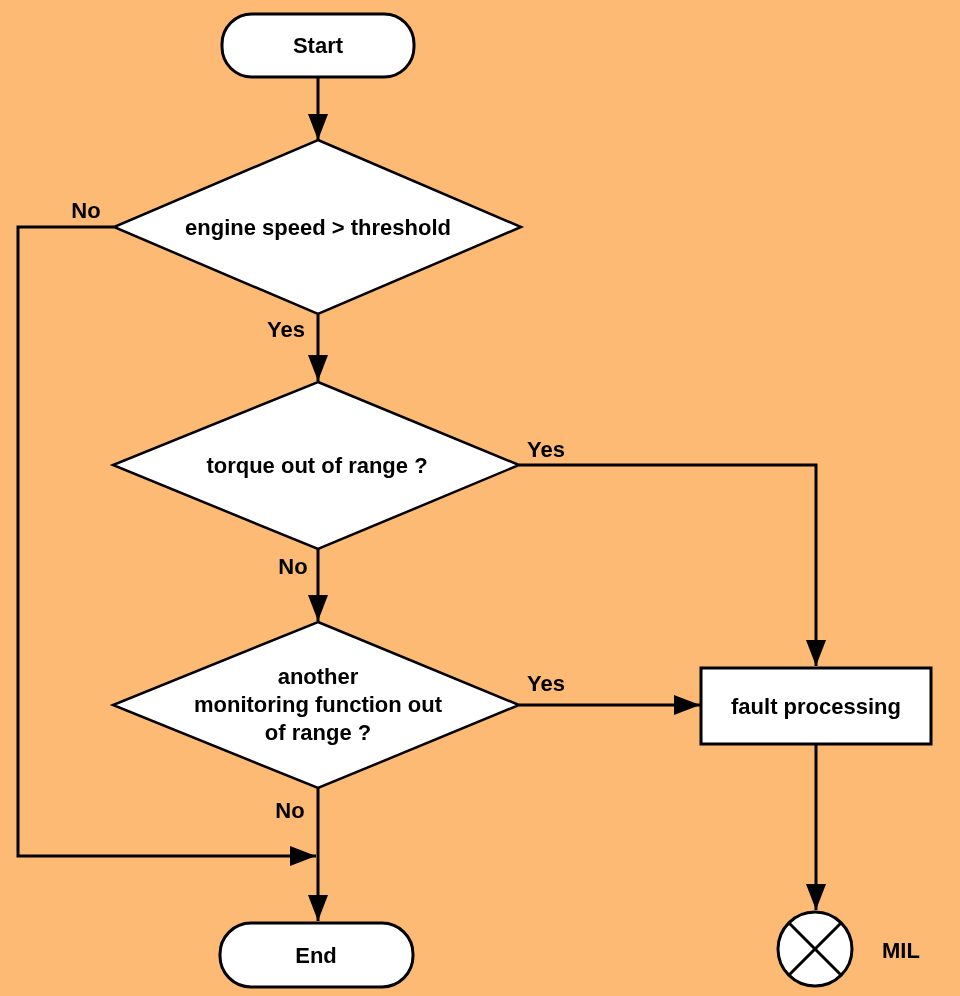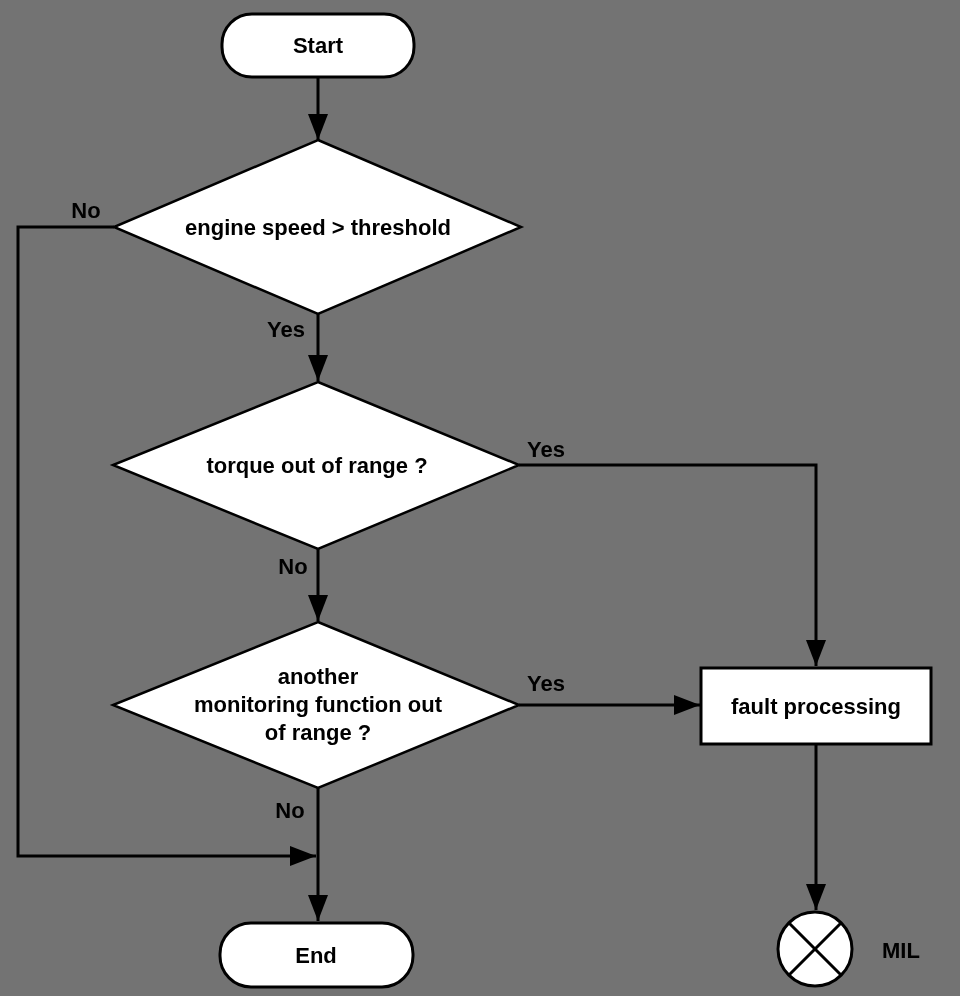--- a/index.html
+++ b/index.html
@@ -4,21 +4,21 @@
 <style>
   html, body {
     margin: 0;
     padding: 0;
     background: #ffffff;
   }
   .canvas {
     position: relative;
     width: 960px;
     height: 996px;
-    background: #737373;
+    background: #fdba74;
     font-family: "Liberation Sans", sans-serif;
   }
   svg { display: block; }
   .shape {
     fill: #ffffff;
     stroke: #000000;
   }
   .node-rect   { stroke-width: 3; }
   .node-diamond{ stroke-width: 2.5; }
   .edge {

